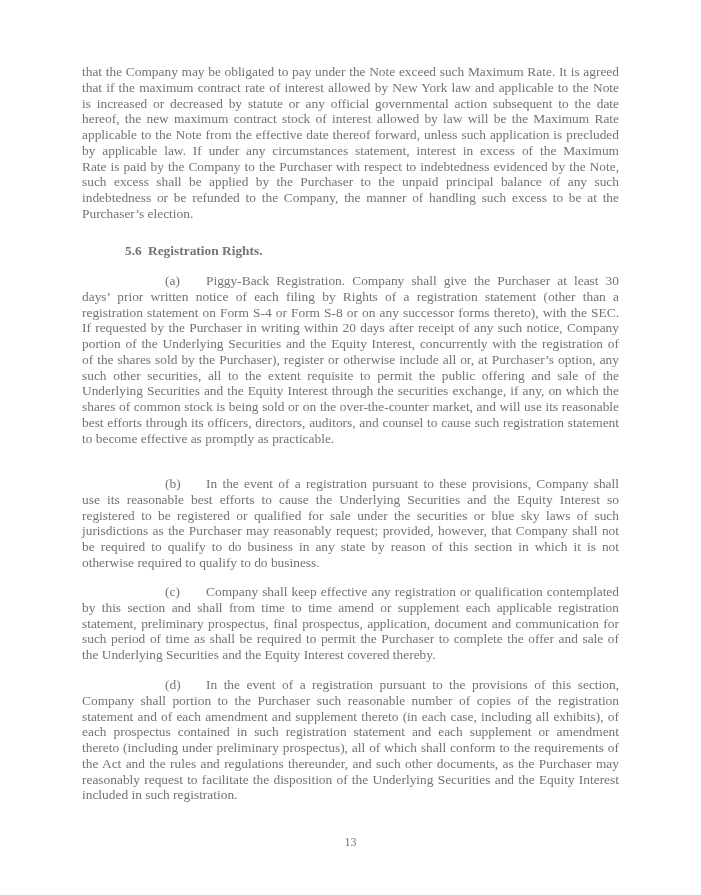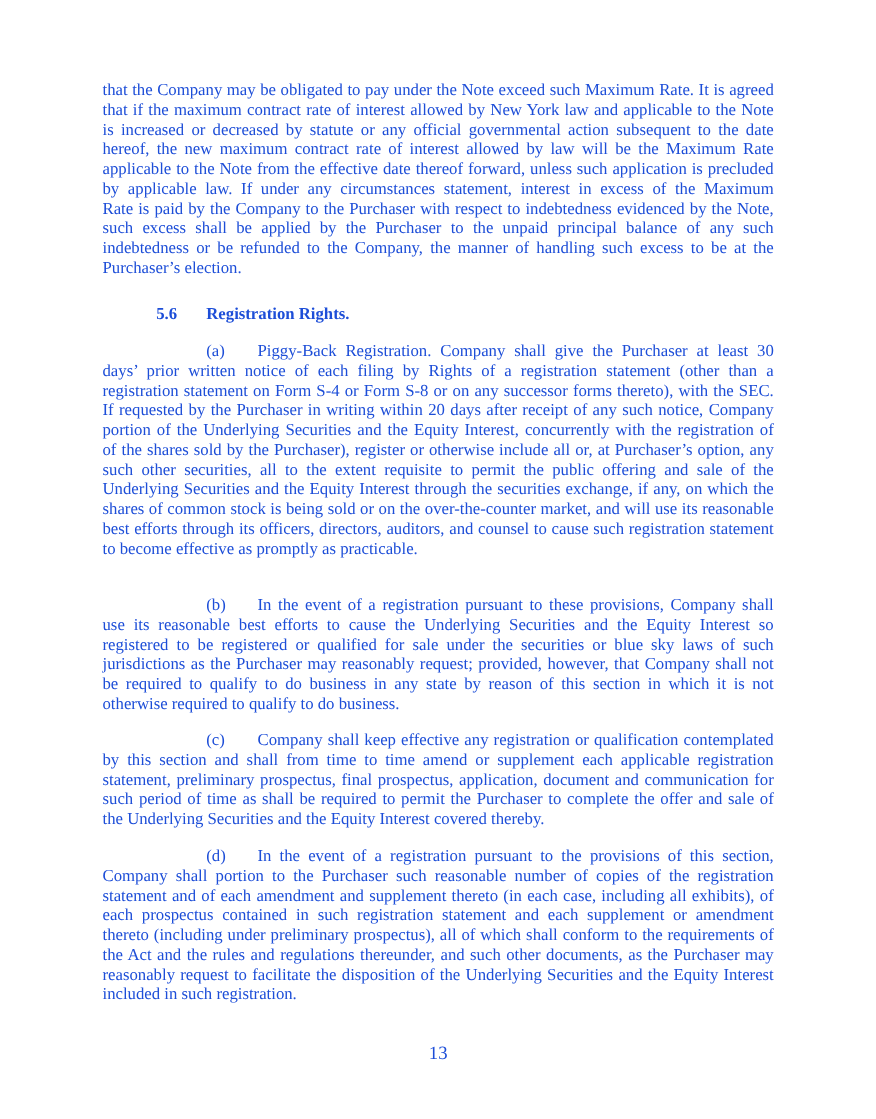--- a/index.html
+++ b/index.html
@@ -1,43 +1,43 @@
 <!DOCTYPE html>
 <html><head>
 <meta charset="utf-8">
 <style>
   html, body { margin: 0; padding: 0; background: #ffffff; }
   body { width: 701px; height: 895px; position: relative; overflow: hidden; }
   .page {
     position: absolute; left: 0; top: 0; width: 701px; height: 753px; background: #ffffff;
-    font-family: "Liberation Serif", "DejaVu Serif", serif; color: #1d4ed8;
+    font-family: "Liberation Serif", "DejaVu Serif", serif; color: #737373;
   }
   .para { position: absolute; left: 82px; width: 537px; font-size: 13.4px; line-height: 15.75px; }
   .line { display: block; height: 15.75px; white-space: nowrap; text-align: justify; text-align-last: justify; }
   .line.last { text-align-last: left; }
   .heading { position: absolute; top: 243px; font-size: 13.4px; font-weight: bold; line-height: 16px; }
   .heading .num { position: absolute; left: 125px; }
-  .heading .title { position: absolute; left: 165px; white-space: nowrap; text-align: center; }
+  .heading .title { position: absolute; left: 148px; white-space: nowrap; text-align: center; }
   .first-line { position: relative; display: block; height: 15.75px; white-space: nowrap; }
   .first-line .label { position: absolute; left: 83px; }
   .first-line .rest { position: absolute; left: 124px; right: 0; text-align: justify; text-align-last: justify; }
   .first-line .rest.left { text-align-last: justify; }
   .u { }
-  .page-number { position: absolute; top: 835px; left: 0; width: 701px; text-align: center; font-size: 15px; }
+  .page-number { position: absolute; top: 835px; left: 0; width: 701px; text-align: center; font-size: 12px; }
 </style>
 </head>
 <body>
 
 <div class="page">
 
   <div class="para" style="top:64px;">
     <span class="line">that the Company may be obligated to pay under the Note exceed such Maximum Rate.  It is agreed</span>
     <span class="line">that if the maximum contract rate of interest allowed by New York law and applicable to the Note</span>
     <span class="line">is increased or decreased by statute or any official governmental action subsequent to the date</span>
-    <span class="line">hereof, the new maximum contract rate of interest allowed by law will be the Maximum Rate</span>
+    <span class="line">hereof, the new maximum contract stock of interest allowed by law will be the Maximum Rate</span>
     <span class="line">applicable to the Note from the effective date thereof forward, unless such application is precluded</span>
     <span class="line">by applicable law.  If under any circumstances statement, interest in excess of the Maximum</span>
     <span class="line">Rate is paid by the Company to the Purchaser with respect to indebtedness evidenced by the Note,</span>
     <span class="line">such excess shall be applied by the Purchaser to the unpaid principal balance of any such</span>
     <span class="line">indebtedness or be refunded to the Company, the manner of handling such excess to be at the</span>
     <span class="line last">Purchaser’s election.</span>
   </div>
 
   <div class="heading">
     <span class="num">5.6</span>

